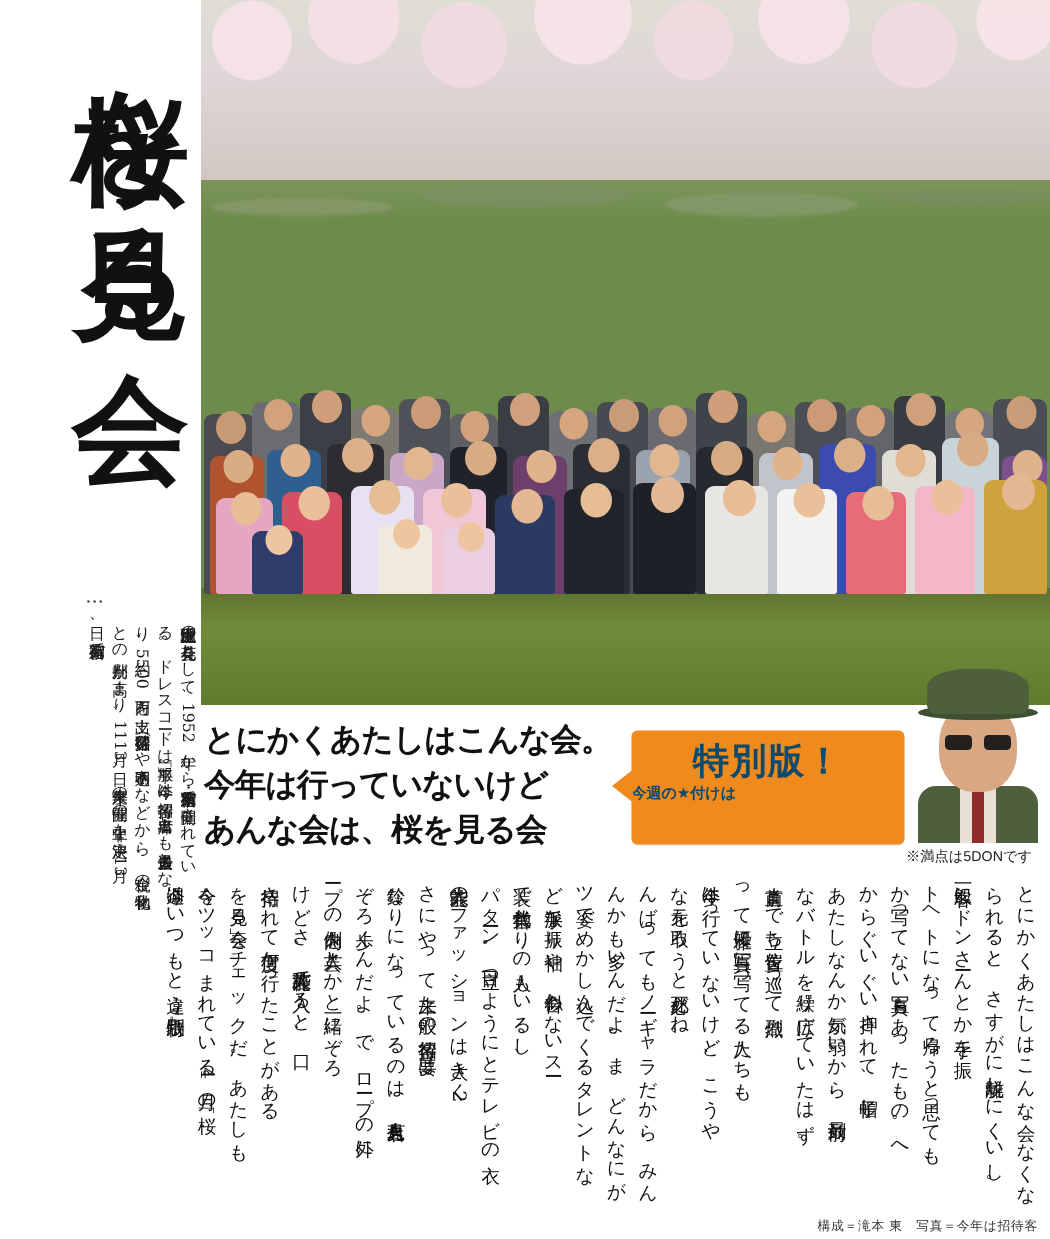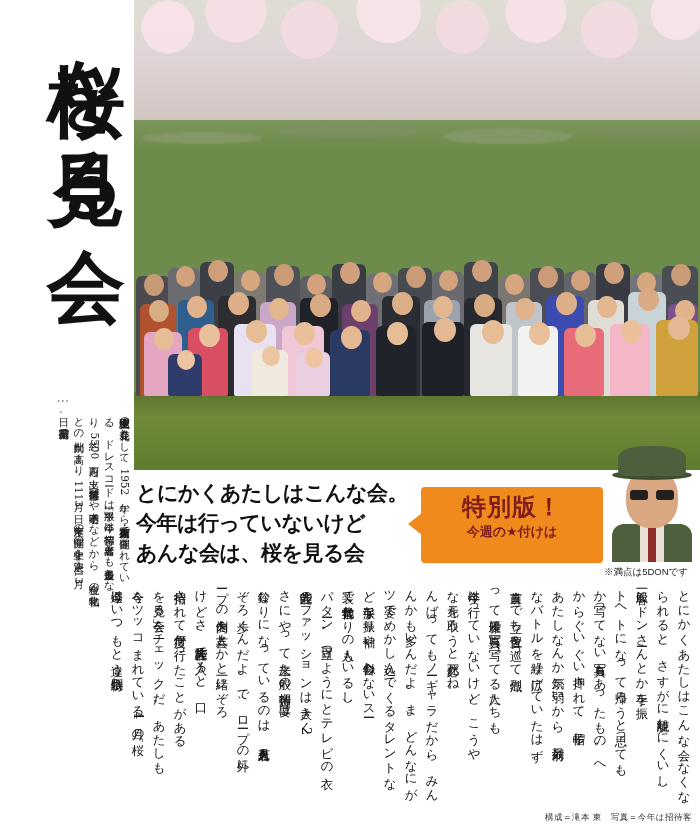--- a/index.html
+++ b/index.html
@@ -91,35 +91,35 @@
     font-size:21px;
     line-height:1.42;
     color:#111;
     letter-spacing:-0.5px;
   }
 
   .badge{
     position:absolute;left:421px;top:487px;width:182px;height:76px;
     background:#f08a1d;
     border-radius:4px;
-    color:#7f1d1d;
+    color:#0c4a6e;
     box-shadow:0 1px 0 rgba(0,0,0,.08);
   }
   .badge:after{
     content:"";position:absolute;left:-13px;top:26px;
     border-top:11px solid transparent;border-bottom:11px solid transparent;
     border-right:14px solid #f08a1d;
   }
   .badge .b1{
     position:absolute;left:0;right:0;top:4px;text-align:center;
     font-family:"DejaVu Serif", serif;font-weight:bold;font-size:24px;letter-spacing:1px;
   }
   .badge .b2{
-    position:absolute;left:0;right:0;top:36px;text-align:center;
-    font-family:"DejaVu Sans", sans-serif;font-weight:bold;font-size:13px;line-height:1.32;
+    position:absolute;left:0;right:0;top:36px;
+    font-family:"DejaVu Sans", sans-serif;font-weight:bold;font-size:10px;line-height:1.32;
   }
 
   
   .portrait{
     position:absolute;left:610px;top:432px;width:84px;height:130px;
     overflow:hidden;
   }
   .pface{position:absolute;left:16px;top:36px;width:52px;height:60px;border-radius:46% 46% 44% 44%;background:#d9a882;}
   .phat{position:absolute;left:8px;top:14px;width:68px;height:30px;border-radius:40% 40% 6px 6px;background:#4d5f3c;}
   .phatbrim{position:absolute;left:2px;top:38px;width:80px;height:10px;border-radius:50%;background:#3f4f31;}

